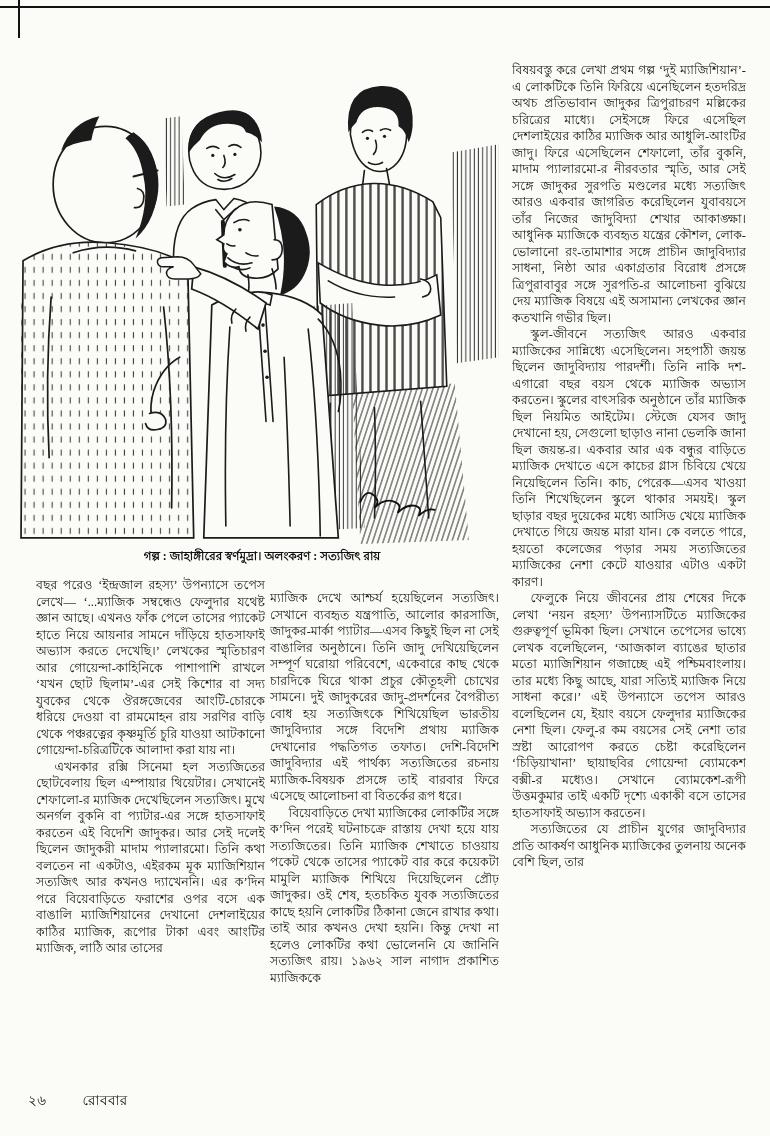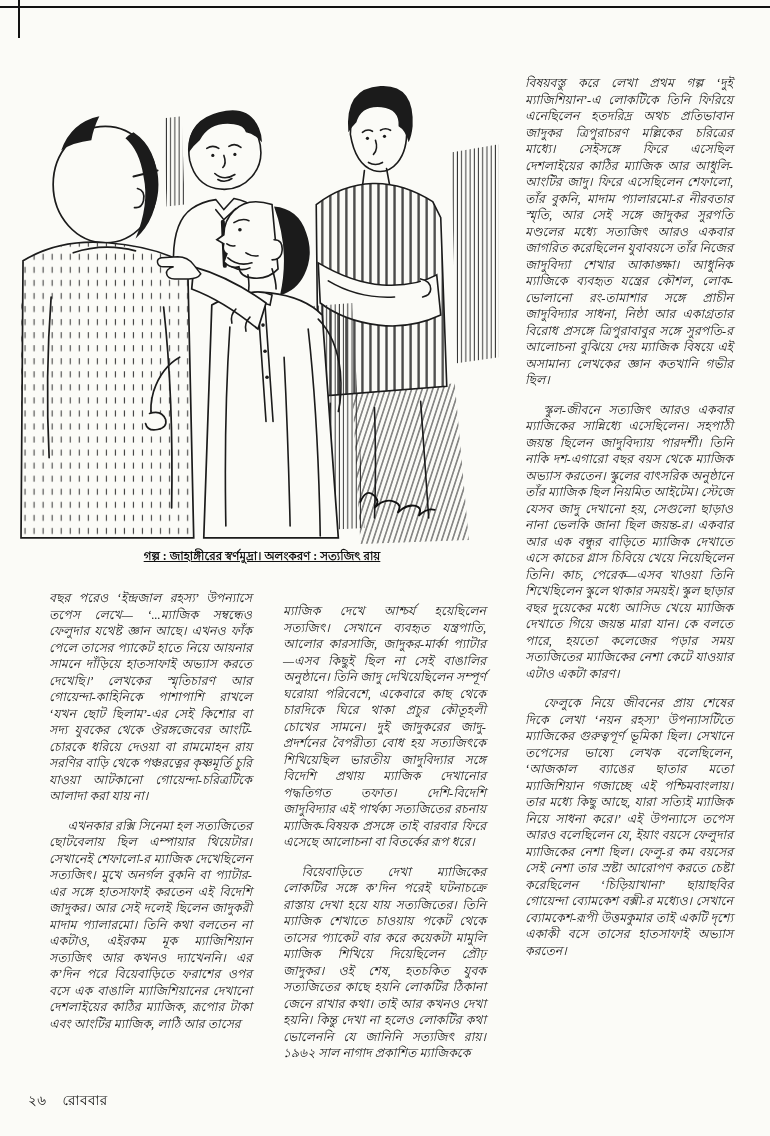--- a/index.html
+++ b/index.html
@@ -17,39 +17,38 @@
 
   .illustration{
     position:absolute;left:20px;top:56px;width:480px;height:488px;
   }
   .illustration svg{display:block;width:100%;height:100%;}
 
   .caption{
     position:absolute;left:27px;top:549px;width:470px;
     text-align:center;font-weight:bold;font-size:11.8px;line-height:14px;
     color:#111;
-    text-decoration:underline;
   }
 
   .col{
     position:absolute;
     font-size:12.4px;line-height:16.5px;
     text-align:justify;
     overflow:hidden;
   }
-  .col p{margin:13px;padding:0;font-style:italic;}
+  .col p{margin:0;padding:0;}
   .col p.indent{text-indent:1.5em;}
   .col-left{left:36px;top:577px;width:229px;height:500px;}
   .col-middle{left:270px;top:590px;width:229px;height:516px;}
   .col-right{left:512px;top:62px;width:234px;height:1032px;}
 
   .footer{
     position:absolute;left:28px;top:1090px;
     font-size:13.5px;letter-spacing:.5px;color:#111;
-    display:flex;gap:16px;align-items:baseline;
+    display:flex;gap:36px;align-items:baseline;
   }
 </style>
 </head>
 <body>
 
 <div class="page">
 
   <div class="top-rule"></div>
   <div class="left-tick"></div>
 
@@ -165,20 +164,21 @@
 
   <div class="col col-middle">
     <p>ম্যাজিক দেখে আশ্চর্য হয়েছিলেন সত্যজিৎ। সেখানে ব্যবহৃত যন্ত্রপাতি, আলোর কারসাজি, জাদুকর-মার্কা প্যাটার—এসব কিছুই ছিল না সেই বাঙালির অনুষ্ঠানে। তিনি জাদু দেখিয়েছিলেন সম্পূর্ণ ঘরোয়া পরিবেশে, একেবারে কাছ থেকে চারদিকে ঘিরে থাকা প্রচুর কৌতূহলী চোখের সামনে। দুই জাদুকরের জাদু-প্রদর্শনের বৈপরীত্য বোধ হয় সত্যজিৎকে শিখিয়েছিল ভারতীয় জাদুবিদ্যার সঙ্গে বিদেশি প্রথায় ম্যাজিক দেখানোর পদ্ধতিগত তফাত। দেশি-বিদেশি জাদুবিদ্যার এই পার্থক্য সত্যজিতের রচনায় ম্যাজিক-বিষয়ক প্রসঙ্গে তাই বারবার ফিরে এসেছে আলোচনা বা বিতর্কের রূপ ধরে।</p>
     <p class="indent">বিয়েবাড়িতে দেখা ম্যাজিকের লোকটির সঙ্গে ক’দিন পরেই ঘটনাচক্রে রাস্তায় দেখা হয়ে যায় সত্যজিতের। তিনি ম্যাজিক শেখাতে চাওয়ায় পকেট থেকে তাসের প্যাকেট বার করে কয়েকটা মামুলি ম্যাজিক শিখিয়ে দিয়েছিলেন প্রৌঢ় জাদুকর। ওই শেষ, হতচকিত যুবক সত্যজিতের কাছে হয়নি লোকটির ঠিকানা জেনে রাখার কথা। তাই আর কখনও দেখা হয়নি। কিন্তু দেখা না হলেও লোকটির কথা ভোলেননি যে জানিনি সত্যজিৎ রায়। ১৯৬২ সাল নাগাদ প্রকাশিত ম্যাজিককে</p>
   </div>
 
   <div class="col col-right">
     <p>বিষয়বস্তু করে লেখা প্রথম গল্প ‘দুই ম্যাজিশিয়ান’-এ লোকটিকে তিনি ফিরিয়ে এনেছিলেন হতদরিদ্র অথচ প্রতিভাবান জাদুকর ত্রিপুরাচরণ মল্লিকের চরিত্রের মাধ্যে। সেইসঙ্গে ফিরে এসেছিল দেশলাইয়ের কাঠির ম্যাজিক আর আধুলি-আংটির জাদু। ফিরে এসেছিলেন শেফালো, তাঁর বুকনি, মাদাম প্যালারমো-র নীরবতার স্মৃতি, আর সেই সঙ্গে জাদুকর সুরপতি মণ্ডলের মধ্যে সত্যজিৎ আরও একবার জাগরিত করেছিলেন যুবাবয়সে তাঁর নিজের জাদুবিদ্যা শেখার আকাঙ্ক্ষা। আধুনিক ম্যাজিকে ব্যবহৃত যন্ত্রের কৌশল, লোক-ভোলানো রং-তামাশার সঙ্গে প্রাচীন জাদুবিদ্যার সাধনা, নিষ্ঠা আর একাগ্রতার বিরোধ প্রসঙ্গে ত্রিপুরাবাবুর সঙ্গে সুরপতি-র আলোচনা বুঝিয়ে দেয় ম্যাজিক বিষয়ে এই অসামান্য লেখকের জ্ঞান কতখানি গভীর ছিল।</p>
     <p class="indent">স্কুল-জীবনে সত্যজিৎ আরও একবার ম্যাজিকের সান্নিধ্যে এসেছিলেন। সহপাঠী জয়ন্ত ছিলেন জাদুবিদ্যায় পারদর্শী। তিনি নাকি দশ-এগারো বছর বয়স থেকে ম্যাজিক অভ্যাস করতেন। স্কুলের বাৎসরিক অনুষ্ঠানে তাঁর ম্যাজিক ছিল নিয়মিত আইটেম। স্টেজে যেসব জাদু দেখানো হয়, সেগুলো ছাড়াও নানা ভেলকি জানা ছিল জয়ন্ত-র। একবার আর এক বন্ধুর বাড়িতে ম্যাজিক দেখাতে এসে কাচের গ্লাস চিবিয়ে খেয়ে নিয়েছিলেন তিনি। কাচ, পেরেক—এসব খাওয়া তিনি শিখেছিলেন স্কুলে থাকার সময়ই। স্কুল ছাড়ার বছর দুয়েকের মধ্যে আসিড খেয়ে ম্যাজিক দেখাতে গিয়ে জয়ন্ত মারা যান। কে বলতে পারে, হয়তো কলেজের পড়ার সময় সত্যজিতের ম্যাজিকের নেশা কেটে যাওয়ার এটাও একটা কারণ।</p>
     <p class="indent">ফেলুকে নিয়ে জীবনের প্রায় শেষের দিকে লেখা ‘নয়ন রহস্য’ উপন্যাসটিতে ম্যাজিকের গুরুত্বপূর্ণ ভূমিকা ছিল। সেখানে তপেসের ভাষ্যে লেখক বলেছিলেন, ‘আজকাল ব্যাঙের ছাতার মতো ম্যাজিশিয়ান গজাচ্ছে এই পশ্চিমবাংলায়। তার মধ্যে কিছু আছে, যারা সত্যিই ম্যাজিক নিয়ে সাধনা করে।’ এই উপন্যাসে তপেস আরও বলেছিলেন যে, ইয়াং বয়সে ফেলুদার ম্যাজিকের নেশা ছিল। ফেলু-র কম বয়সের সেই নেশা তার স্রষ্টা আরোপণ করতে চেষ্টা করেছিলেন ‘চিড়িয়াখানা’ ছায়াছবির গোয়েন্দা ব্যোমকেশ বক্সী-র মধ্যেও। সেখানে ব্যোমকেশ-রূপী উত্তমকুমার তাই একটি দৃশ্যে একাকী বসে তাসের হাতসাফাই অভ্যাস করতেন।</p>
+    <p class="indent">সত্যজিতের যে প্রাচীন যুগের জাদুবিদ্যার প্রতি আকর্ষণ আধুনিক ম্যাজিকের তুলনায় অনেক বেশি ছিল, তার</p>
   </div>
 
   <div class="footer">
     <span>২৬</span>
     <span>রোববার</span>
   </div>
 
 </div>
 
 </body></html>

